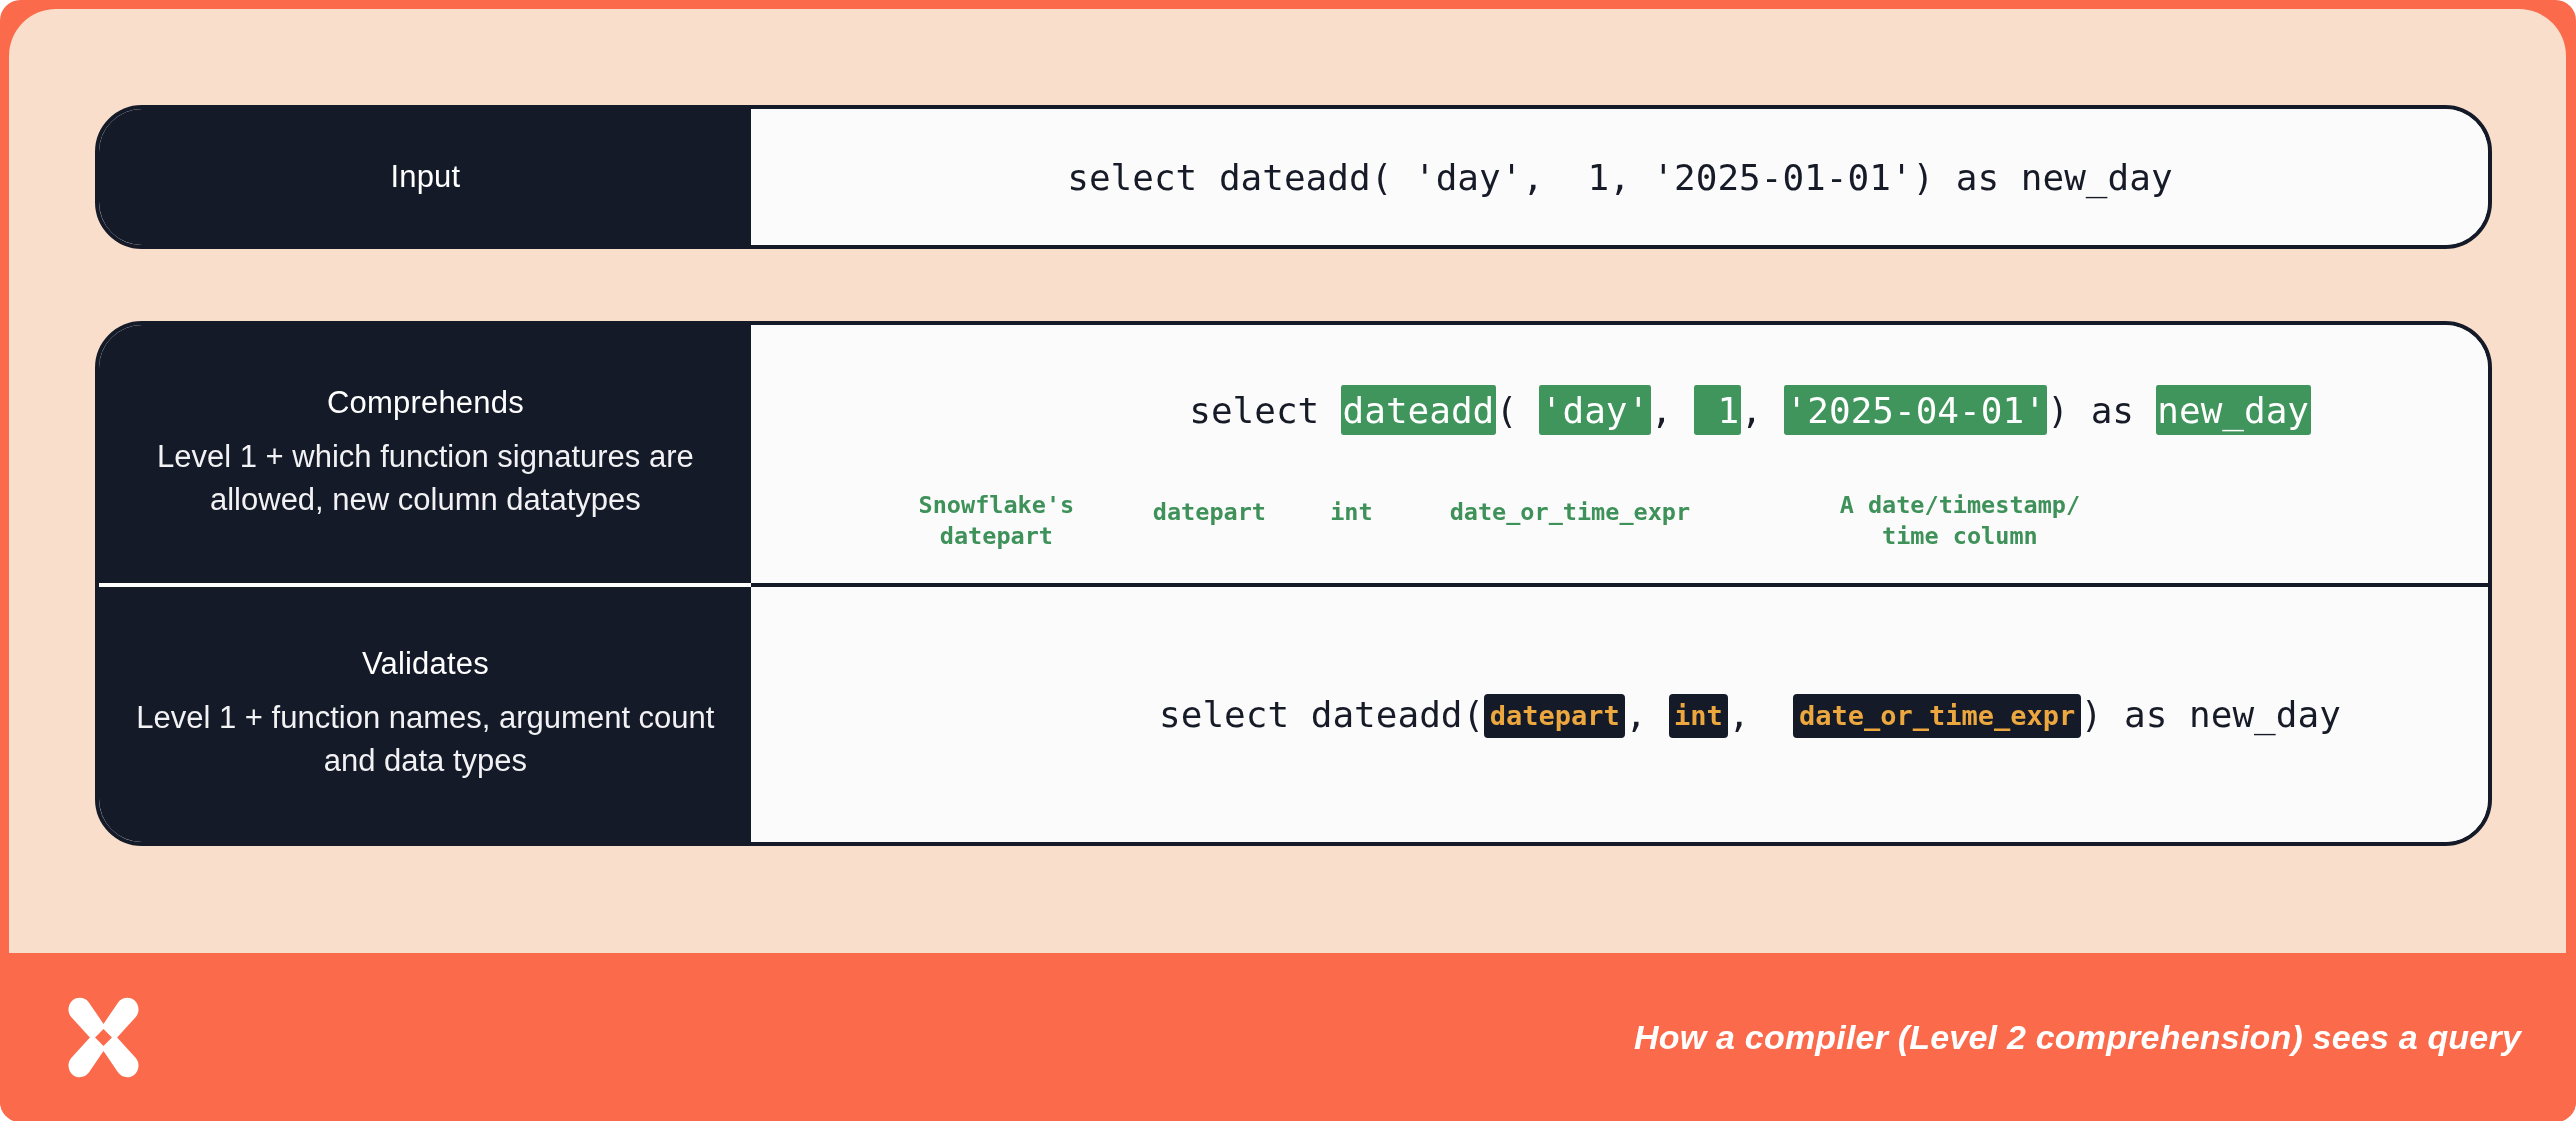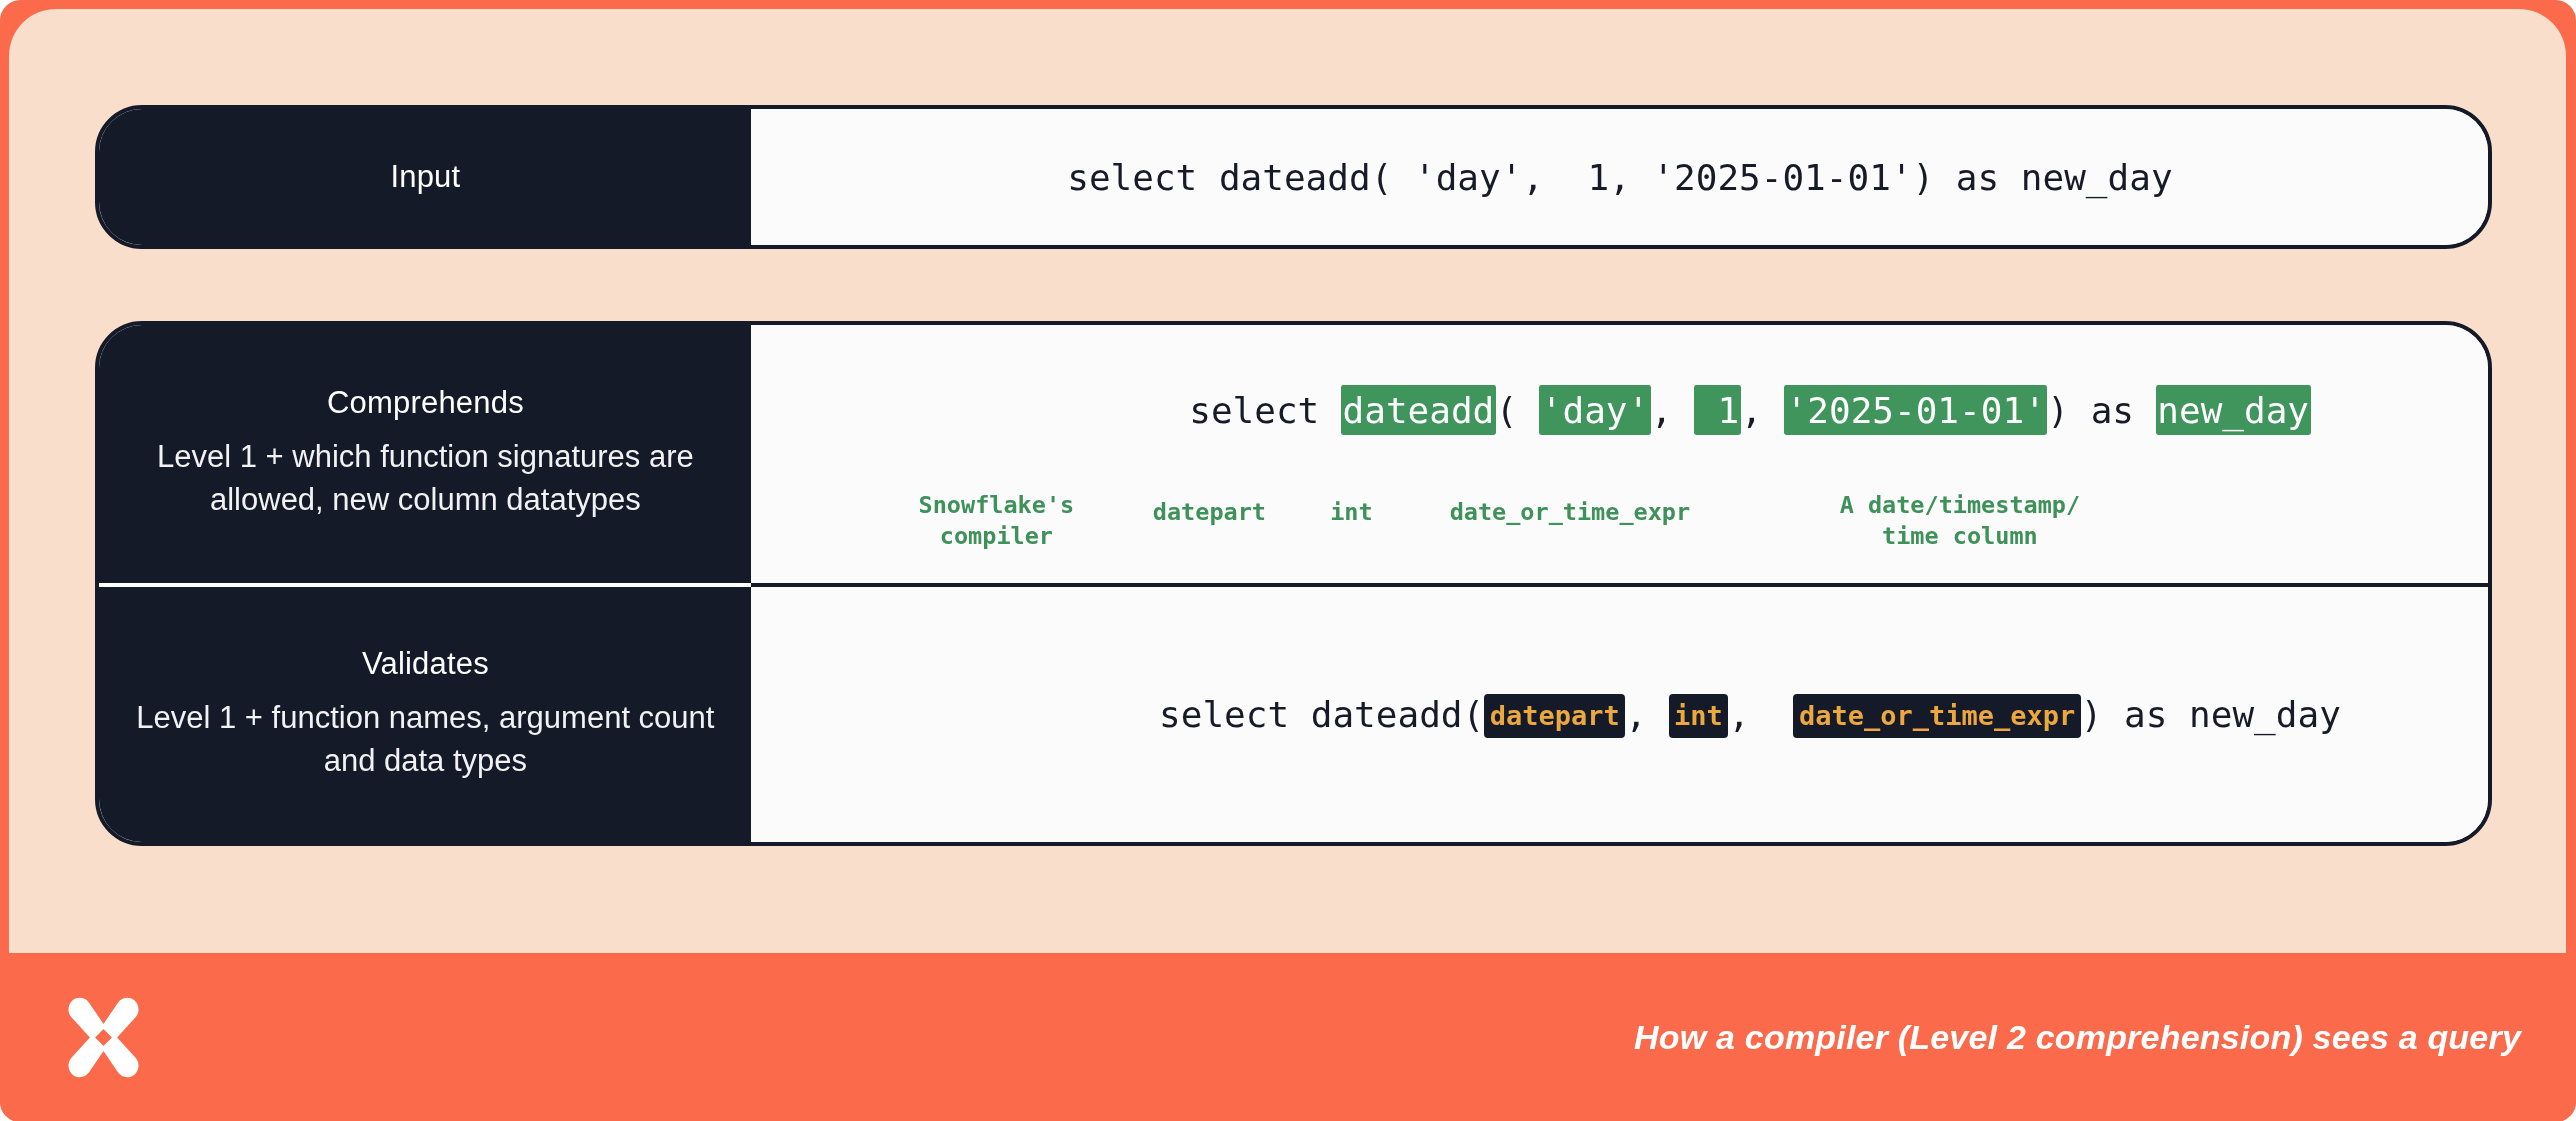--- a/index.html
+++ b/index.html
@@ -209,26 +209,26 @@
     <div class="card" id="card-levels" style="flex-direction:column;">
 
       <div class="lvl-row" id="row-comprehends">
         <div class="label-col">
           <div class="label-title">Comprehends</div>
           <div class="label-desc">Level 1 + which function signatures are allowed, new column datatypes</div>
         </div>
         <div class="code-col" style="justify-content:center;padding-top:11px;">
 
           <div class="code-line">
-            <span>select </span><span class="hl-green">dateadd</span><span>( </span><span class="hl-green">'day'</span><span>, </span><span class="hl-green"> 1</span><span>, </span><span class="hl-green">'2025-01-01'</span><span>) </span><span>as </span><span class="hl-green">new_day</span>
+            <span>select </span><span class="hl-green">dateadd</span><span>( </span><span class="hl-green">'day'</span><span>, </span><span class="hl-green"> 1</span><span>, </span><span class="hl-green">'2025-04-01'</span><span>) </span><span>as </span><span class="hl-green">new_day</span>
           </div>
 
           <div class="annot-wrap">
             <div class="annot" style="left:139px;top:0;width:212px;">Snowflake's
-compiler</div>
+datepart</div>
             <div class="annot" style="left:368px;top:6.3px;width:180px;">datepart</div>
             <div class="annot" style="left:553px;top:6.3px;width:94px;">int</div>
             <div class="annot" style="left:642px;top:6.3px;width:353px;">date_or_time_expr</div>
             <div class="annot" style="left:1032px;top:0;width:353px;">A date/timestamp/
 time column</div>
           </div>
 
         </div>
       </div>
 

